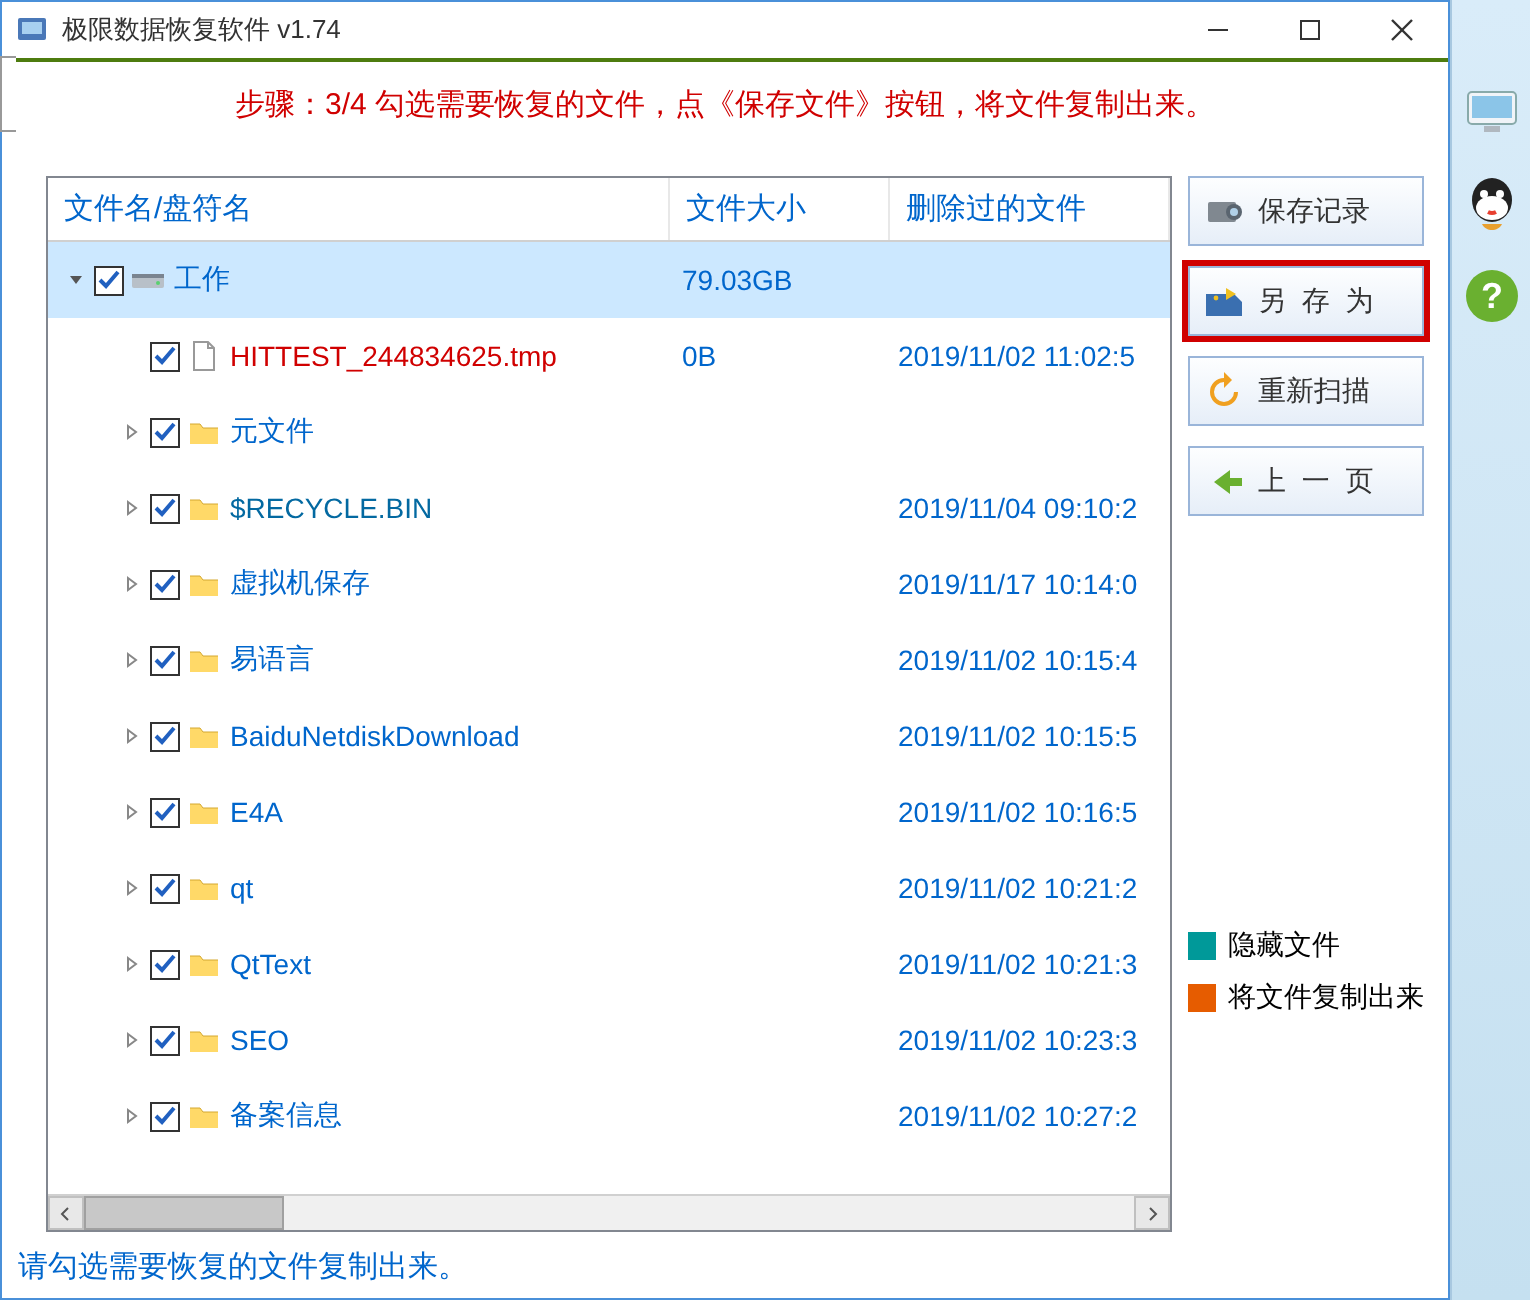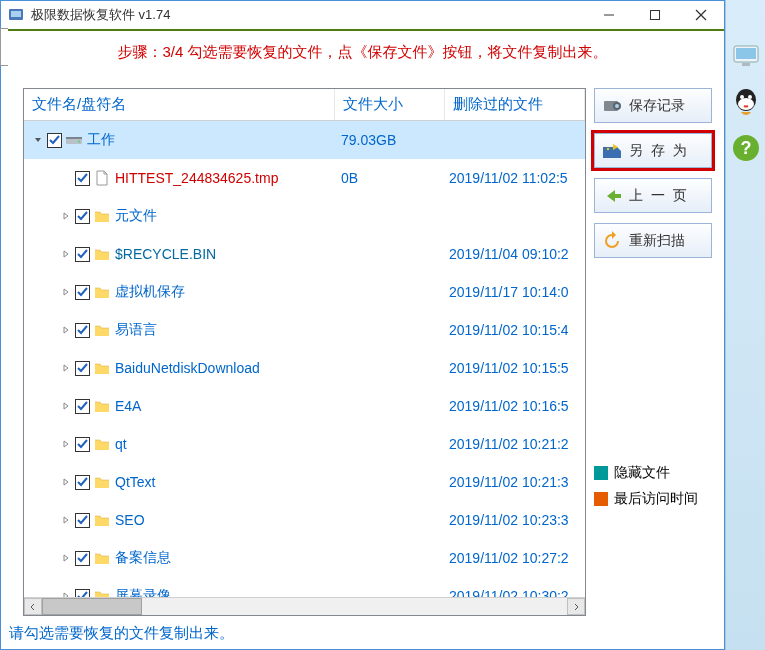--- a/index.html
+++ b/index.html
@@ -376,43 +376,20 @@
                 <svg width="16" height="16" viewBox="0 0 16 16">
                   <path d="M1 4h5l1.5 2H15v8H1z" fill="#ffd968"></path>
                   <path d="M1 4h5l1.5 2H15" fill="none" stroke="#d4a830" stroke-width="0.5"></path>
                 </svg>
               </span>
               <span class="name-text ">备案信息</span>
             </div>
             <div class="size-cell"></div>
             <div class="date-cell">2019/11/02 10:27:2</div>
           </div>
-          <div class="file-row">
-            <div class="name-cell" style="padding-left: 36px;">
-              <span class="expander">
-                <svg viewBox="0 0 8 8">
-                  <path d="M2 1l4 3-4 3z" fill="none" stroke="#888"></path>
-                </svg>
-              </span>
-              <span class="checkbox-wrap">
-                <svg viewBox="0 0 11 11">
-                  <path d="M1 5l3 3 6-7" fill="none" stroke="#2060c0" stroke-width="2"></path>
-                </svg>
-              </span>
-              <span class="file-icon-wrap">
-                <svg width="16" height="16" viewBox="0 0 16 16">
-                  <path d="M1 4h5l1.5 2H15v8H1z" fill="#ffd968"></path>
-                  <path d="M1 4h5l1.5 2H15" fill="none" stroke="#d4a830" stroke-width="0.5"></path>
-                </svg>
-              </span>
-              <span class="name-text ">屏幕录像</span>
-            </div>
-            <div class="size-cell"></div>
-            <div class="date-cell">2019/11/02 10:30:2</div>
-          </div>
         </div>
       <div class="hscroll">
         <div class="scroll-btn">
             <svg width="8" height="8" viewBox="0 0 8 8">
               <path d="M5 1L2 4l3 3" fill="none" stroke="#555"></path>
             </svg>
           </div>
         <div class="scroll-track">
             <div class="scroll-thumb"></div>
           </div>
@@ -441,42 +418,42 @@
               <path d="M2 7h14l4 4v7H2z" fill="#3a6fb0"></path>
               <path d="M12 4l5 3-5 3z" fill="#f0c020"></path>
               <circle cx="7" cy="9" r="1.2" fill="#f0c020"></circle>
             </svg>
           </span>
         <span class="side-btn-text">另 存 为</span>
       </div>
       <div class="side-btn">
         <span class="side-btn-icon">
             <svg viewBox="0 0 22 22">
-              <path d="M14 5l-8 6 8 6v-4h6V9h-6z" fill="#6ab030"></path>
+              <path d="M11 4a7 7 0 1 0 7 7h-2a5 5 0 1 1-5-5v3l4-4-4-4z" fill="#f0a020"></path>
             </svg>
           </span>
-        <span class="side-btn-text">上 一 页</span>
+        <span>重新扫描</span>
       </div>
       <div class="side-btn">
         <span class="side-btn-icon">
             <svg viewBox="0 0 22 22">
-              <path d="M11 4a7 7 0 1 0 7 7h-2a5 5 0 1 1-5-5v3l4-4-4-4z" fill="#f0a020"></path>
+              <path d="M14 5l-8 6 8 6v-4h6V9h-6z" fill="#6ab030"></path>
             </svg>
           </span>
-        <span>重新扫描</span>
+        <span class="side-btn-text">上 一 页</span>
       </div>
 
       <div class="legend">
         <div class="legend-item">
           <span class="legend-sq" id="legend-sq-hidden" style="background: rgb(0, 153, 153);"></span>
           <span>隐藏文件</span>
         </div>
         <div class="legend-item">
           <span class="legend-sq" id="legend-sq-deleted" style="background: rgb(230, 92, 0);"></span>
-          <span>最后访问时间</span>
+          <span>将文件复制出来</span>
         </div>
       </div>
     </div>
 
   </div>
 
   <div class="statusbar">请勾选需要恢复的文件复制出来。</div>
 </div>
 
 <div class="right-strip">

